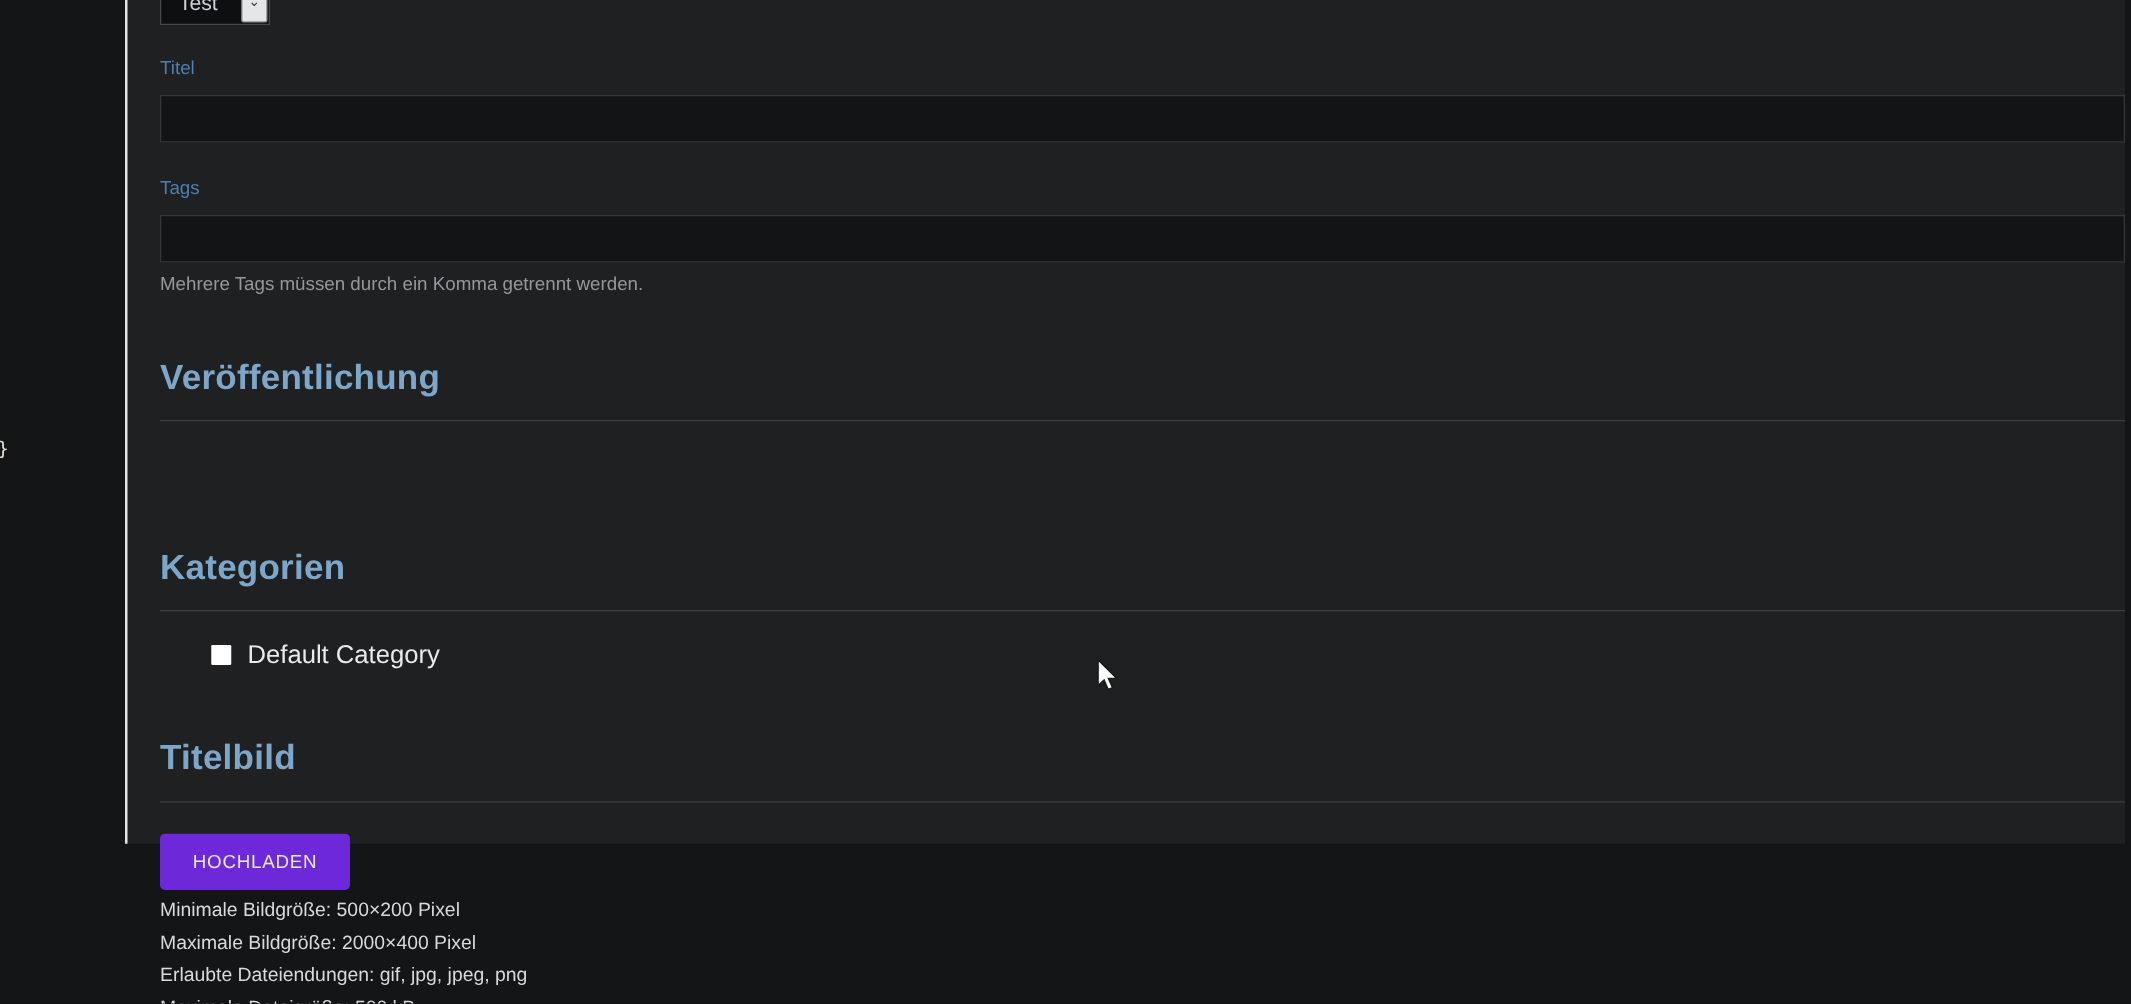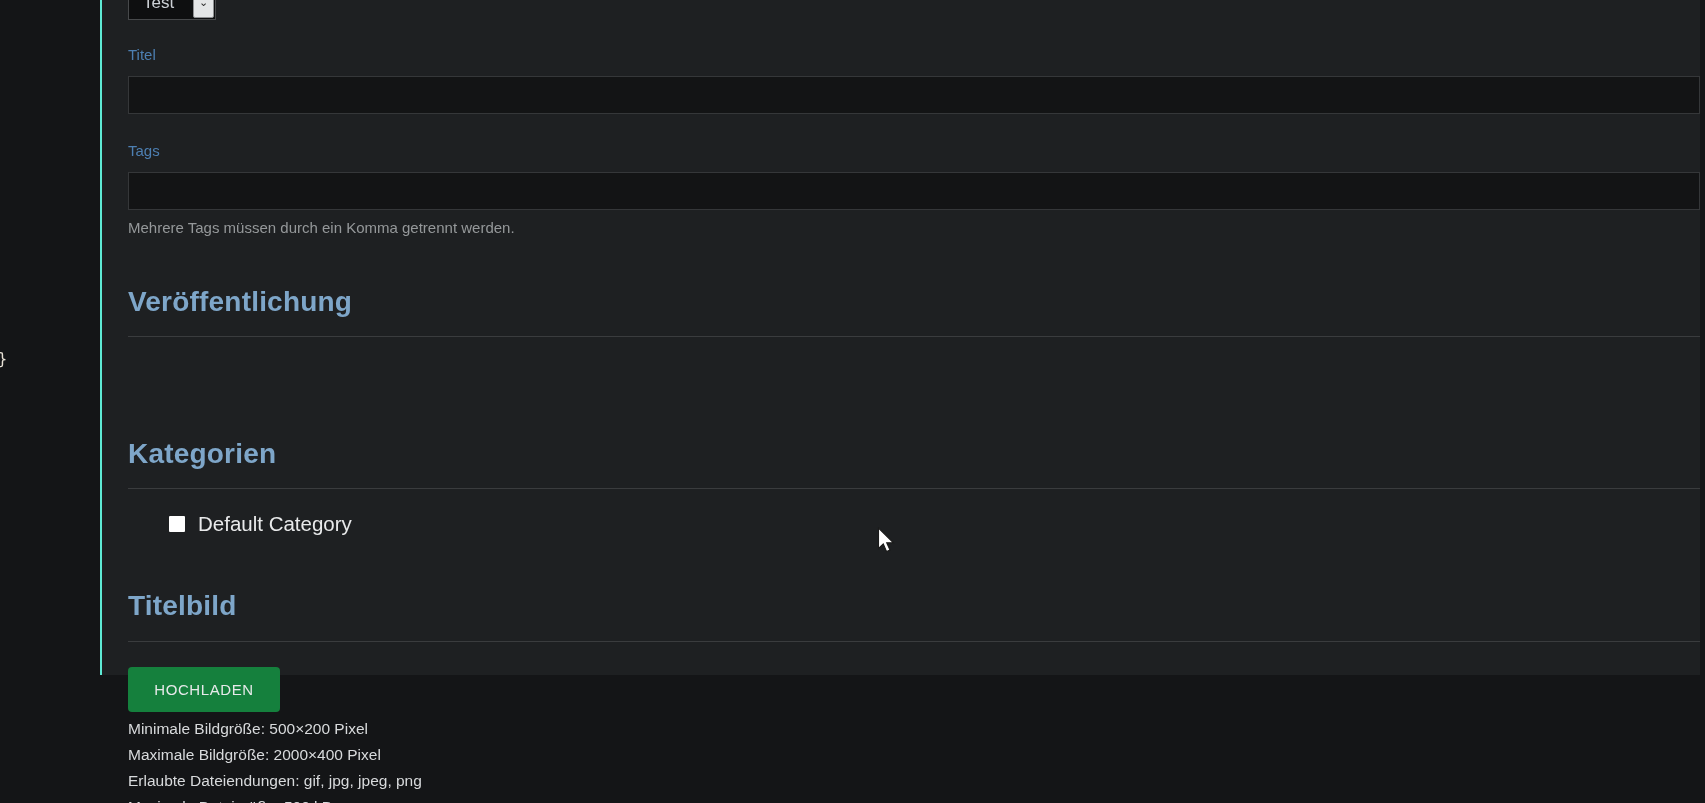--- a/index.html
+++ b/index.html
@@ -21,21 +21,21 @@
   #gutter .brace {
     position:absolute; left:-2px; top:350px;
     color:#e8e2d6; font-family:"DejaVu Sans Mono", monospace;
     font-size:15px;
   }
 
   
   #panel {
     position:absolute; left:100px; top:0; right:5px; height:675px;
     background:#1e2022;
-    border-left:2px solid #5eead4;
+    border-left:2px solid #e5e5e5;
   }
   #content {
     position:absolute; left:26px; top:0; right:0; height:803px;
   }
 
   
   .tpl-select {
     position:absolute; left:0; top:-15px; width:88px; height:35px;
     background:#0e0f10; border:1px solid #47494b;
     display:flex; align-items:center;
@@ -84,21 +84,21 @@
     background:#ffffff; border-radius:1px;
   }
   .check-row .cb-label { color:#e9eaeb; }
   .row-schedule .checkbox { width:15px; height:15px; margin-right:11px; }
   .row-schedule .cb-label { font-size:17px; }
   .row-category .checkbox { width:16px; height:16px; margin-right:13px; }
   .row-category .cb-label { font-size:20.5px; }
 
   .upload-btn {
     position:absolute; left:0; width:152px; height:45px;
-    background:#15803d; border:none; border-radius:4px;
+    background:#6d28d9; border:none; border-radius:4px;
     color:#e7e9ea; font-size:15px; letter-spacing:0.6px;
     font-family:"Liberation Sans", sans-serif;
     cursor:pointer;
   }
 
   .constraints {
     position:absolute; left:0; right:0;
     color:#d8dadc; font-size:15.5px; line-height:26px;
   }
 

